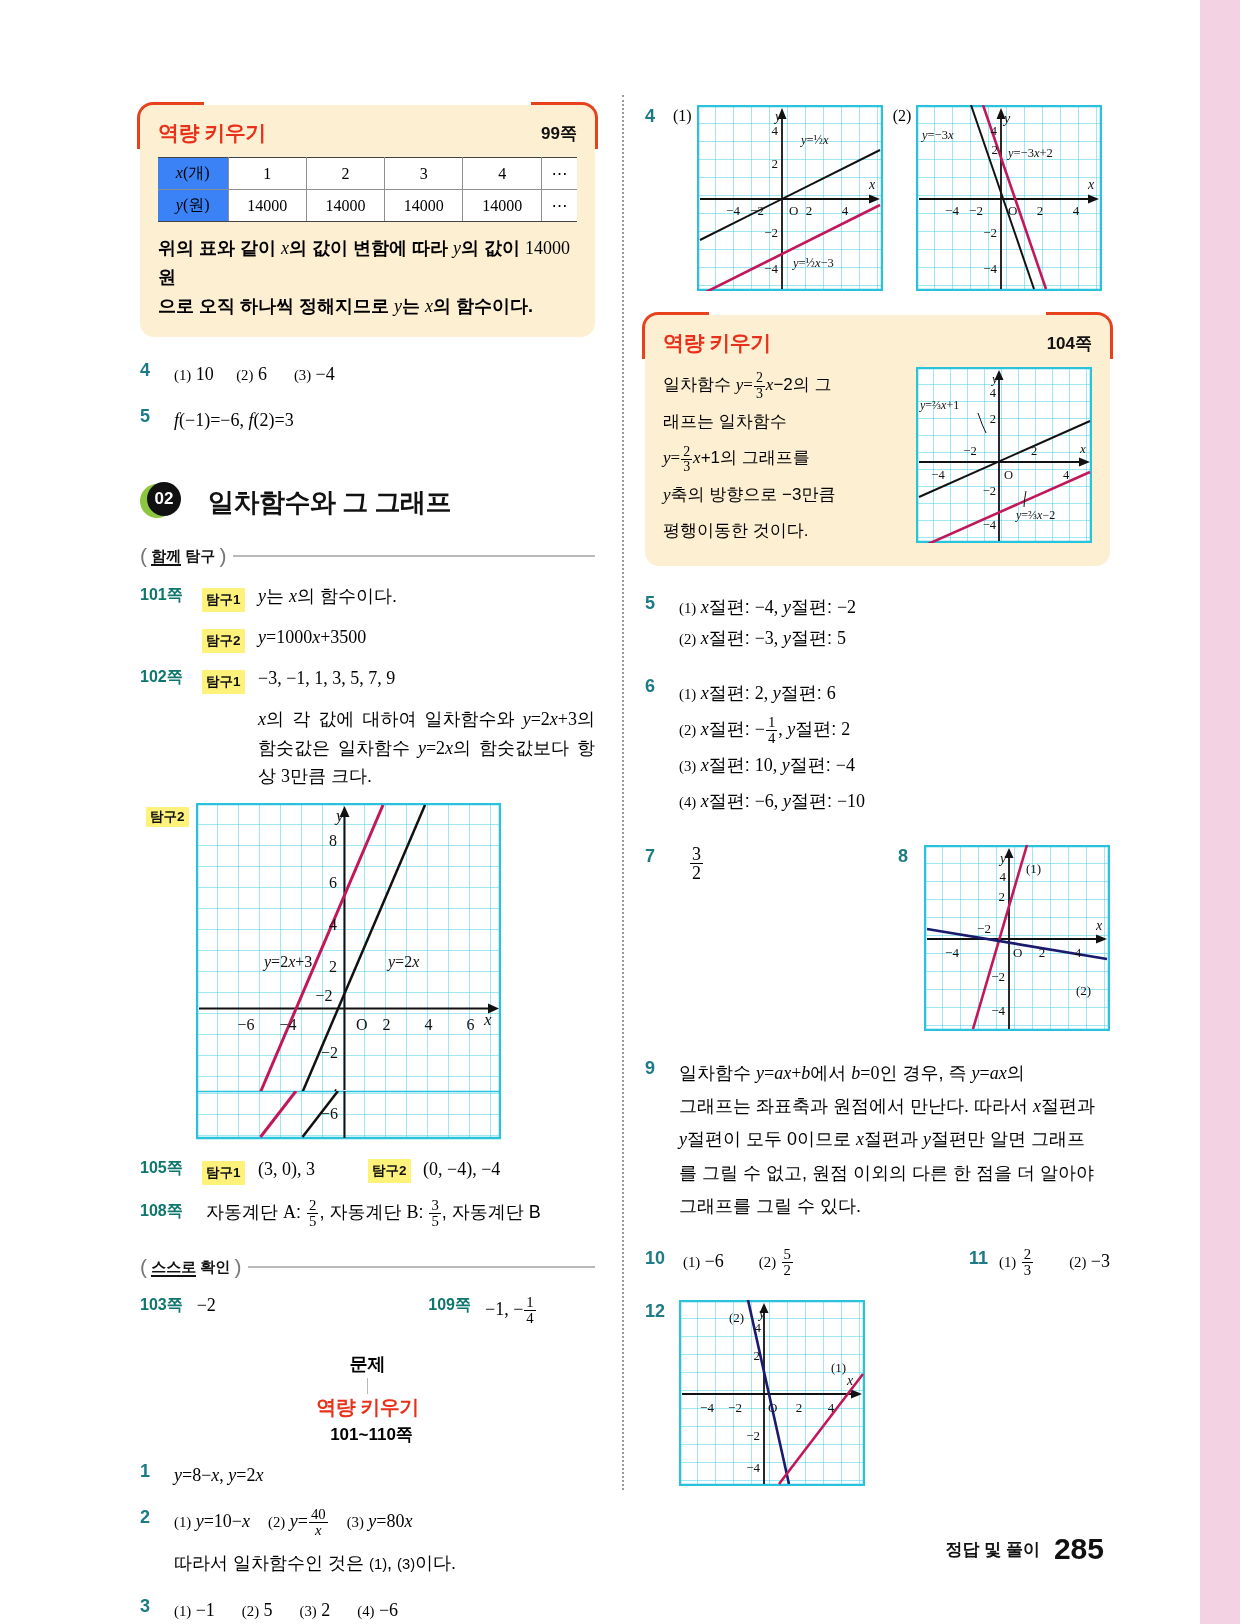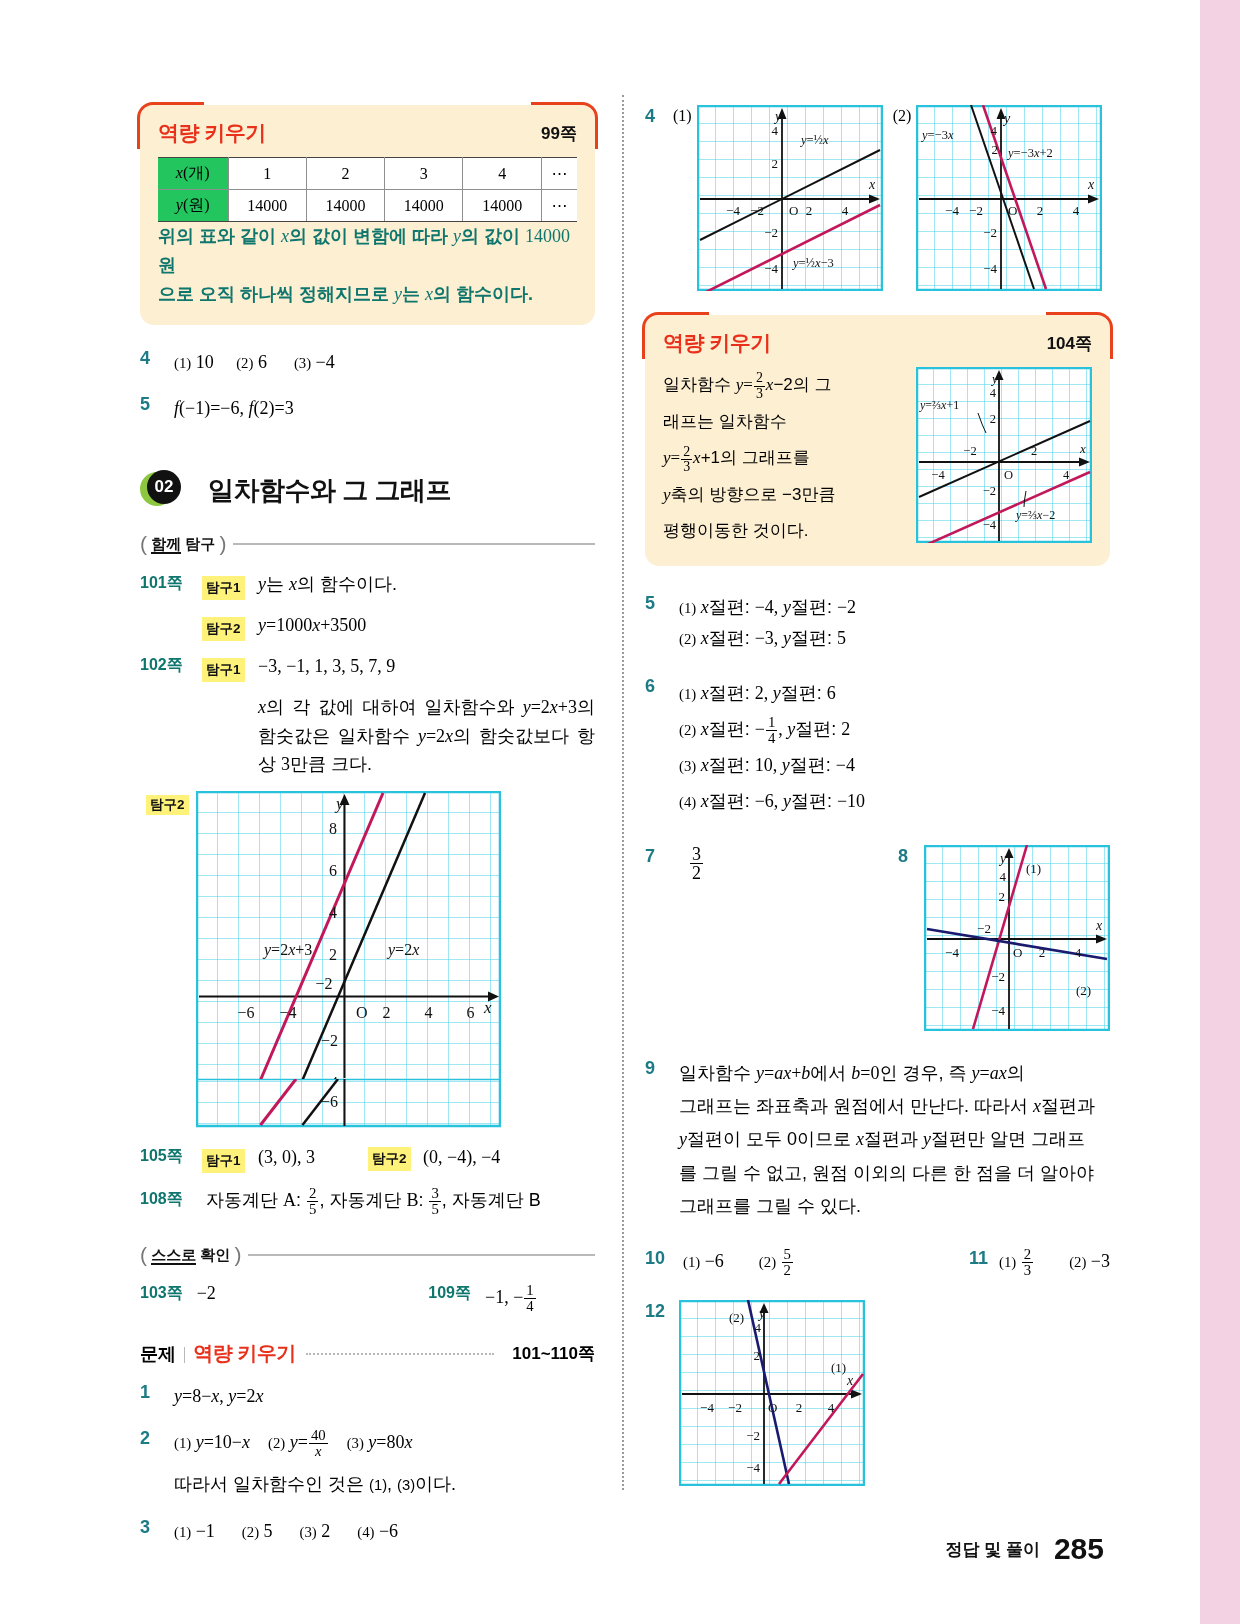--- a/index.html
+++ b/index.html
@@ -72,27 +72,27 @@
   }
 
   
   table.xy{
     border-collapse:collapse; width:100%; background:#fff;
     font-size:16px;
   }
   table.xy td{
     border:1px solid #8f8f8f; text-align:center; padding:5px 2px; height:30px;
   }
-  table.xy td.hdr{ background:#22c55e; width:70px; font-size:16px;}
+  table.xy td.hdr{ background:#3b82f6; width:70px; font-size:16px;}
   table.xy tr td:first-child{ border-left:none;}
   table.xy tr td:last-child{ border-right:none;}
   table.xy tr:first-child td{ border-top:1.6px solid #444;}
   table.xy tr:last-child td{ border-bottom:1.6px solid #444;}
 
-  .callout-body{ font-size:18px; line-height:1.62; color:#0f766e;}
+  .callout-body{ margin-top:12px; font-size:18px; line-height:1.62; color:#000000;}
   .callout-body .kr{ font-family:"Liberation Sans", sans-serif; font-weight:600;}
 
   
   .ans-row{ display:flex; margin-top:14px; font-size:18px; align-items:flex-start;}
   .ans-num{
     width:34px; flex:0 0 34px; color:#1d7b86;
     font-family:"Liberation Sans", sans-serif; font-weight:bold; font-size:18px;
     padding-top:1px;
   }
   .ans-body{ flex:1; line-height:1.75;}
@@ -138,21 +138,21 @@
   .pg{
     font-family:"Liberation Sans", sans-serif; font-weight:bold;
     font-size:16px; color:#0f766e; white-space:nowrap;
   }
   .t-row{ display:flex; margin-top:10px; font-size:18px; line-height:1.6;}
   .t-pg{ width:62px; flex:0 0 62px;}
   .t-tag{ width:56px; flex:0 0 56px; padding-top:2px;}
   .t-txt{ flex:1;}
 
   
-  .prob-head{ display:flex; align-items:center; margin:26px 0 10px 0;}
+  .prob-head{ display:flex; align-items:center; margin:26px 0 10px 0;flex-direction:column;}
   .prob-head .lbl{
     font-family:"Liberation Sans", sans-serif; font-weight:bold; font-size:18px;
   }
   .prob-head .sep{ color:#aaa; margin:0 7px; font-weight:normal;}
   .prob-head .red{
     color:#e8301a; font-family:"Liberation Sans", sans-serif; font-weight:bold;
     font-size:20px; letter-spacing:-0.5px;
   }
   .prob-head .pgs{
     font-family:"Liberation Sans", sans-serif; font-weight:bold; font-size:17px;

